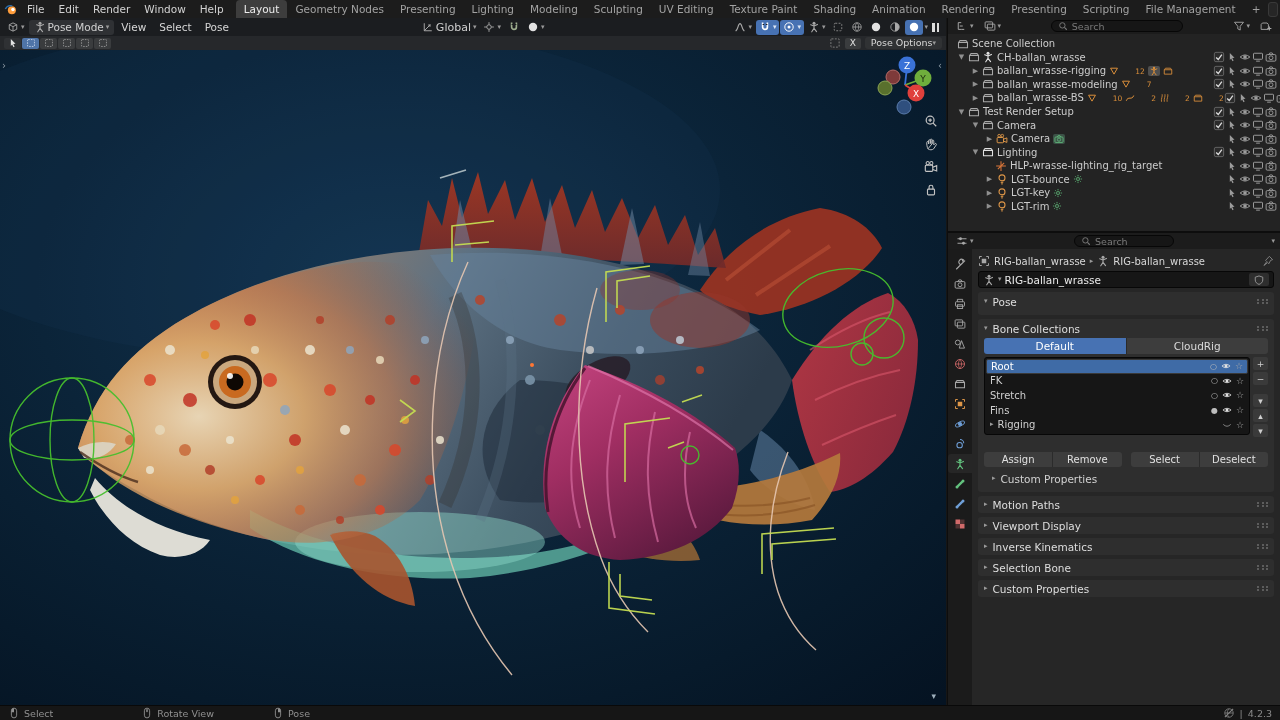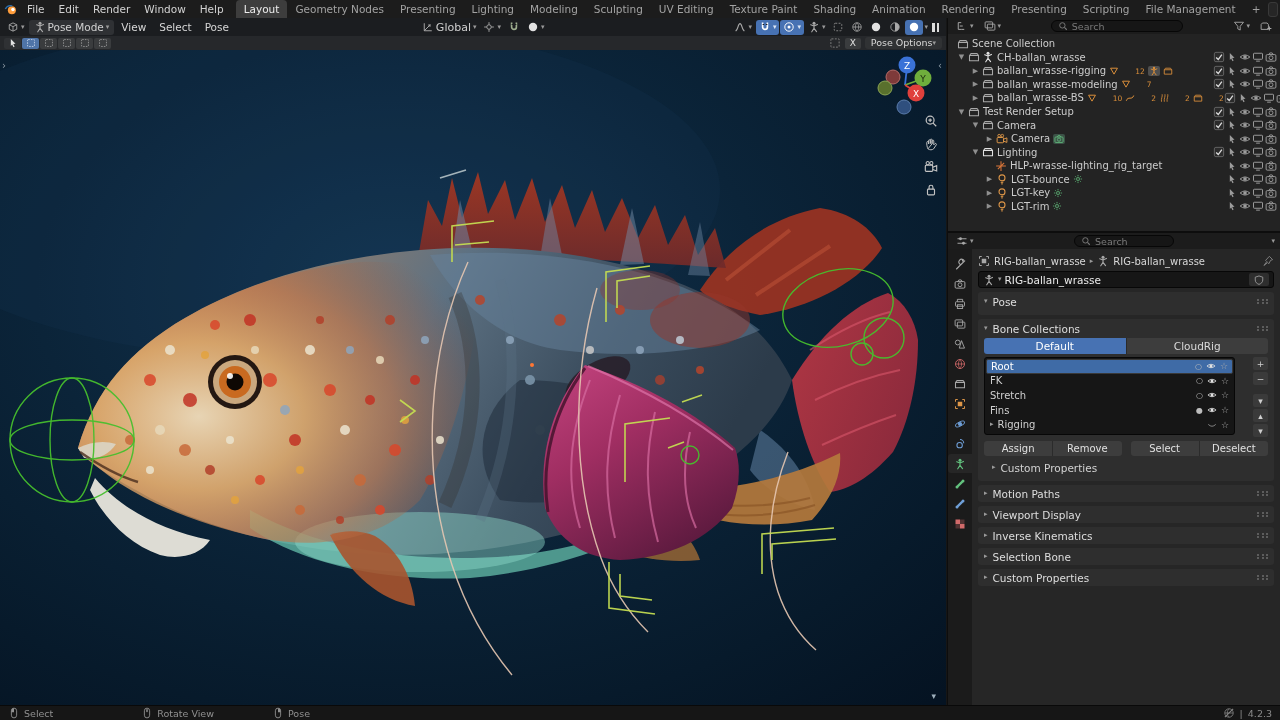--- a/index.html
+++ b/index.html
@@ -61,31 +61,31 @@
 .idshield{margin-left:auto;width:20px;height:13px;background:#2e2e2e;border-radius:2px;display:flex;align-items:center;justify-content:center}
 .panel{background:#2e2e2e;border-radius:3px;margin-top:4px;padding:2px 6px 6px 6px}
 .panel.closed{padding:0 6px;height:17px;display:flex;align-items:center}
 .panel.closed .phead{width:100%}
 .phead{display:flex;align-items:center;gap:5px;height:15px;color:#dedede;font-size:10.5px}
 .dots{margin-left:auto;width:11px;height:5px;border-top:2px dotted #5d5d5d;border-bottom:2px dotted #5d5d5d}
 .seg{display:flex;height:16px;margin-top:2px;border-radius:3px;overflow:hidden}
 .seg>div{flex:1;display:flex;align-items:center;justify-content:center;background:#3d3d3d;color:#dadada;font-size:10.5px;border-right:1px solid #2a2a2a}
 .seg>div:last-child{border-right:none}
 .seg>div.on{background:#4772b3;color:#fff}
-.bc-wrap{display:flex;gap:18px;margin-top:3px}
+.bc-wrap{display:flex;gap:3px;margin-top:3px}
 .bc-list{flex:1;background:#161616;border:1px solid #070707;border-radius:3px;padding:1px 1px;height:78px}
 .bc-row{height:14.6px;display:flex;align-items:center;padding:0 4px;gap:4px;font-size:10px;color:#d0d0d0}
 .bc-row.sel{background:#3f6ba6;color:#fff;border-radius:2px}
 .bc-sp{flex:1}
 .bc-o{font-size:8px;color:#bdbdbd}
 .bc-star{font-size:9px;color:#a9a9a9}
 .bc-ops{width:15px;display:flex;flex-direction:column;gap:2px}
 .mini{height:13px;background:#3a3a3a;border-radius:2px;display:flex;align-items:center;justify-content:center;font-size:9px;color:#cfcfcf}
 .mini.gap{background:transparent;height:5px}
-.acts{display:flex;gap:9px;margin-top:4px}
+.acts{display:flex;gap:9px;margin-top:15px}
 .agrp{flex:1;display:flex;border-radius:3px;overflow:hidden}
 .agrp>div{flex:1;height:15px;line-height:15px;text-align:center;background:#3d3d3d;font-size:10px;color:#e0e0e0;border-right:1px solid #2b2b2b}
 .agrp>div:last-child{border-right:none}
 .subp{display:flex;align-items:center;gap:5px;height:15px;margin-top:4px;padding-left:8px;color:#d2d2d2;font-size:10.5px}
 
 .status{position:absolute;left:0;top:705px;width:1280px;height:15px;background:#161616;border-top:1px solid #090909;display:flex;align-items:center;padding:0 8px;font-size:9.5px;color:#909090}
 .hint{display:flex;align-items:center;gap:4px}
 .st-right{margin-left:auto;display:flex;align-items:center;gap:5px;color:#8a8a8a}
 </style>
 </head>

